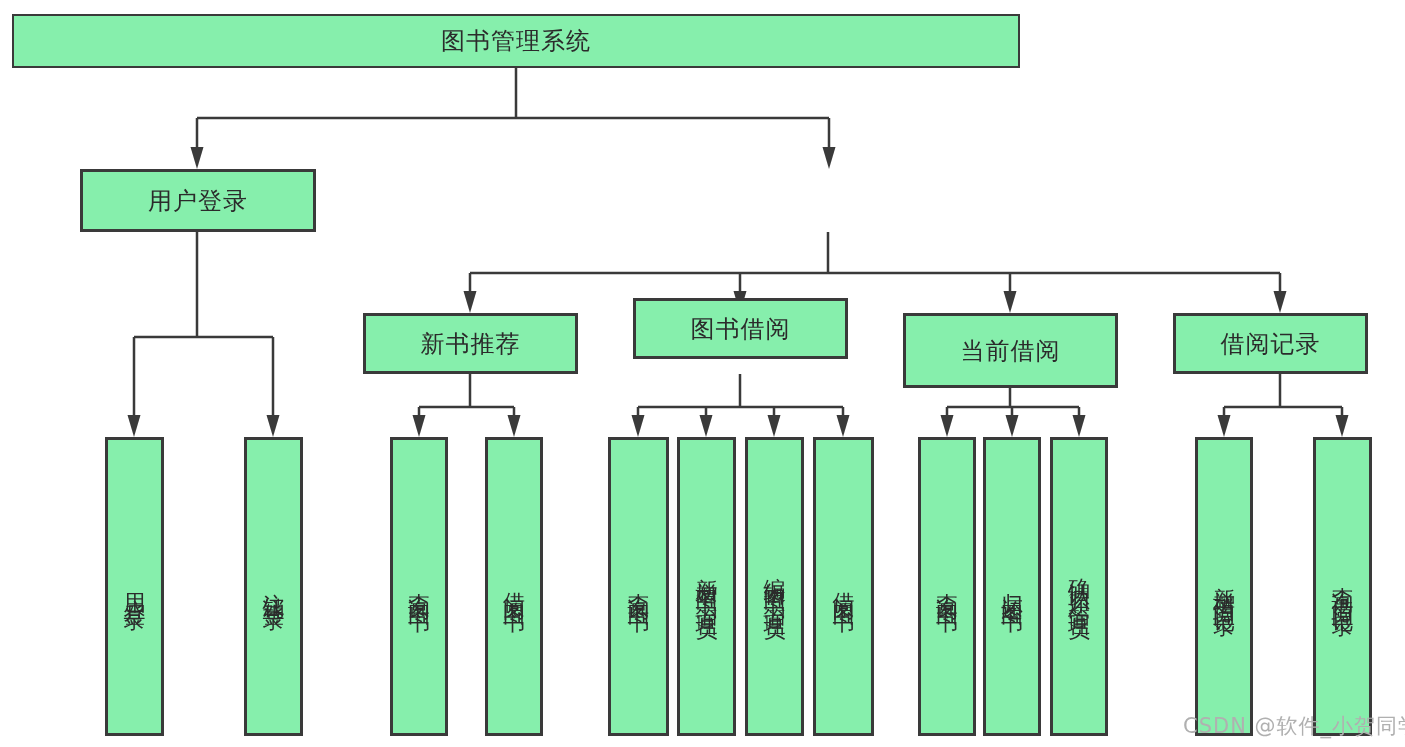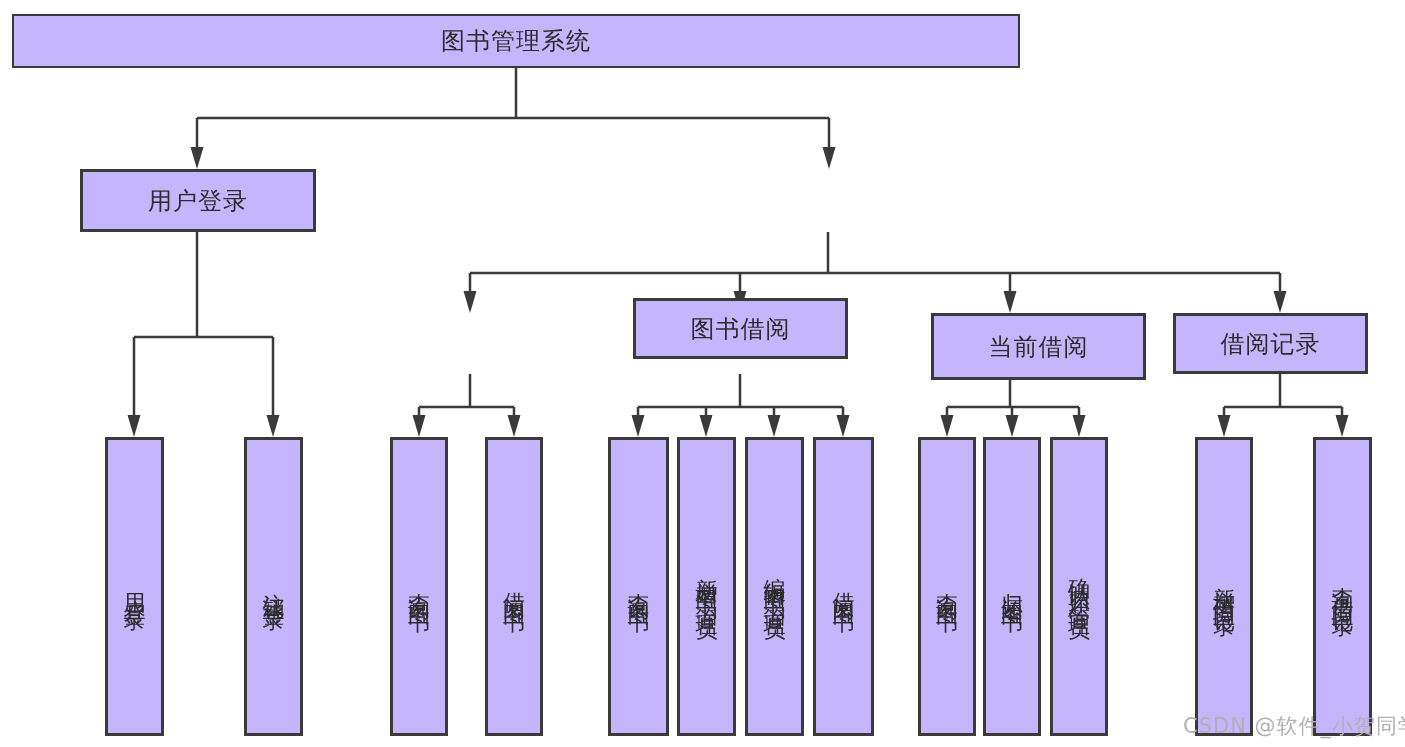--- a/index.html
+++ b/index.html
@@ -11,21 +11,21 @@
     font-family: "DejaVu Sans", "Liberation Sans", sans-serif;
     color: #2b2b2b;
     overflow: hidden;
   }
   .connectors { position: absolute; left: 0; top: 0; }
   .connectors path { stroke: #3a3a3a; stroke-width: 2.5; fill: none; }
   .connectors polygon { fill: #3a3a3a; stroke: none; }
   .box {
     position: absolute;
     box-sizing: border-box;
-    background: #c4b5fd;
+    background: #86efac;
     border: 3px solid #3a3a3a;
     display: flex;
     align-items: center;
     justify-content: center;
     text-align: center;
   }
   .root-box { border-width: 2px; }
   .hlabel { font-size: 24px; letter-spacing: 1px; white-space: nowrap; }
   .leaf-box { border-width: 3px; }
   .vlabel {
@@ -84,24 +84,27 @@
   </svg>
 
   <div class="box root-box" style="left:12px; top:14px; width:1008px; height:54px;">
     <span class="hlabel">图书管理系统</span>
   </div>
 
   <div class="box" style="left:80px; top:169px; width:236px; height:63px;">
     <span class="hlabel">用户登录</span>
   </div>
 
+  <div class="box" style="left:363px; top:313px; width:215px; height:61px;">
+    <span class="hlabel">新书推荐</span>
+  </div>
   <div class="box" style="left:633px; top:298px; width:215px; height:61px;">
     <span class="hlabel">图书借阅</span>
   </div>
-  <div class="box" style="left:931px; top:313px; width:215px; height:67px;">
+  <div class="box" style="left:903px; top:313px; width:215px; height:75px;">
     <span class="hlabel">当前借阅</span>
   </div>
   <div class="box" style="left:1173px; top:313px; width:195px; height:61px;">
     <span class="hlabel">借阅记录</span>
   </div>
 
   <div class="box leaf-box" style="left:105px; top:437px; width:59px; height:299px;">
     <span class="vlabel">用户登录</span>
   </div>
   <div class="box leaf-box" style="left:244px; top:437px; width:59px; height:299px;">

